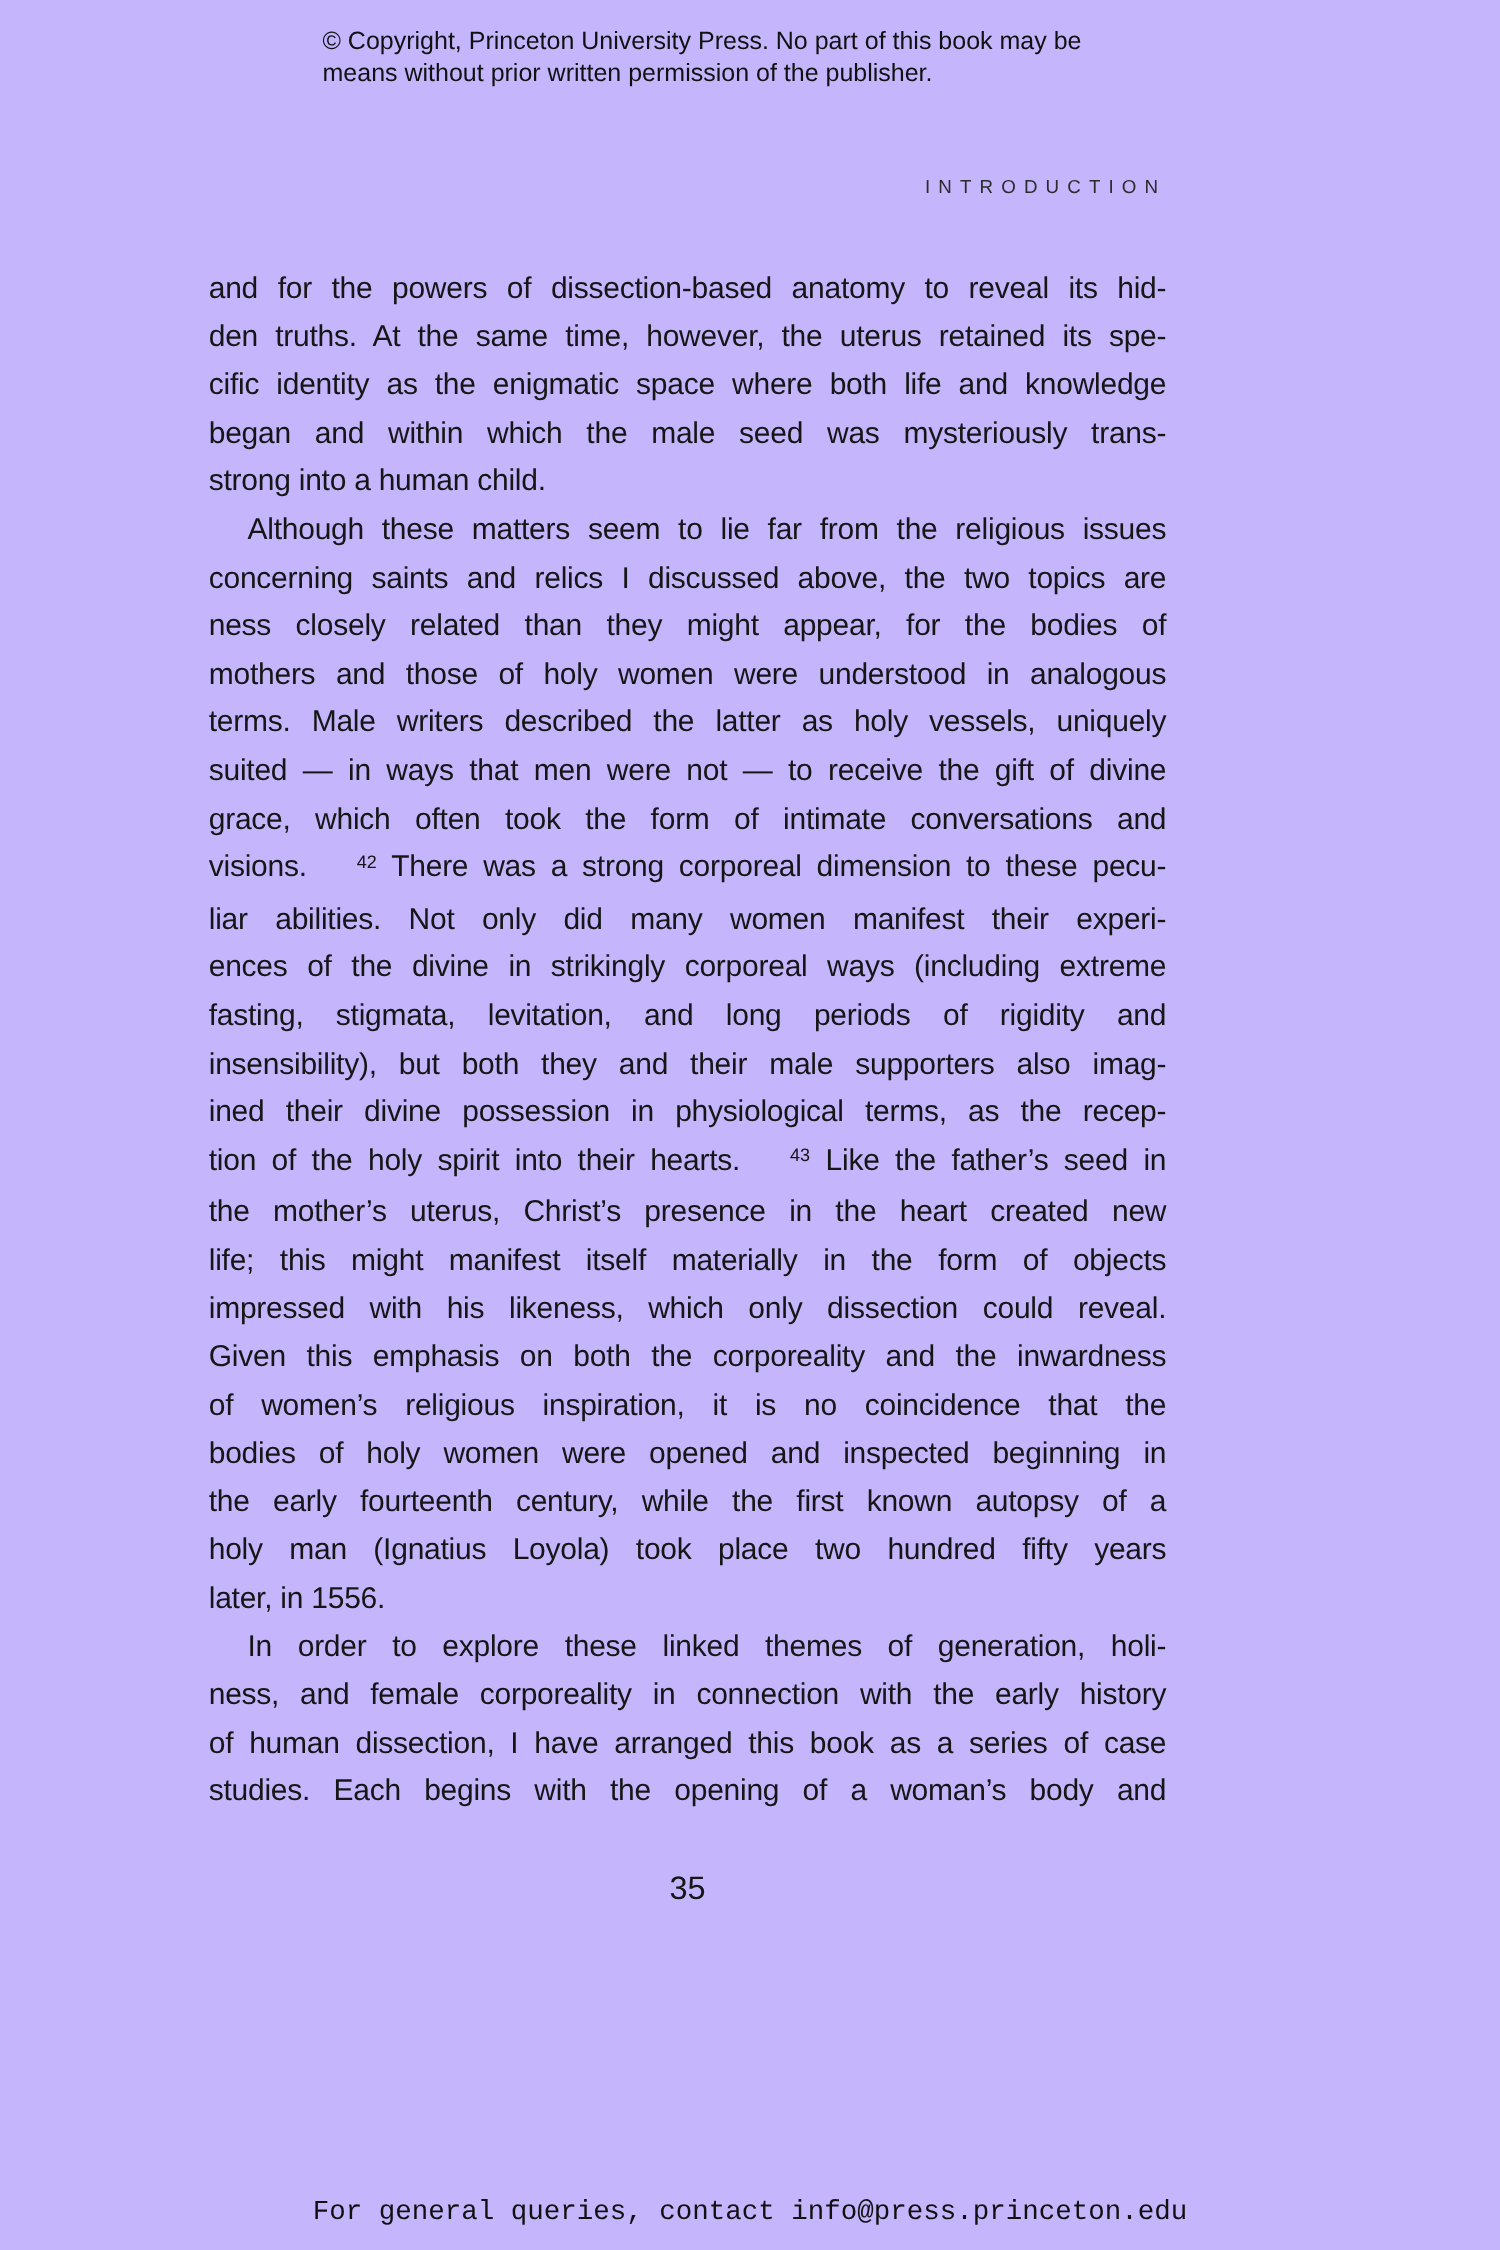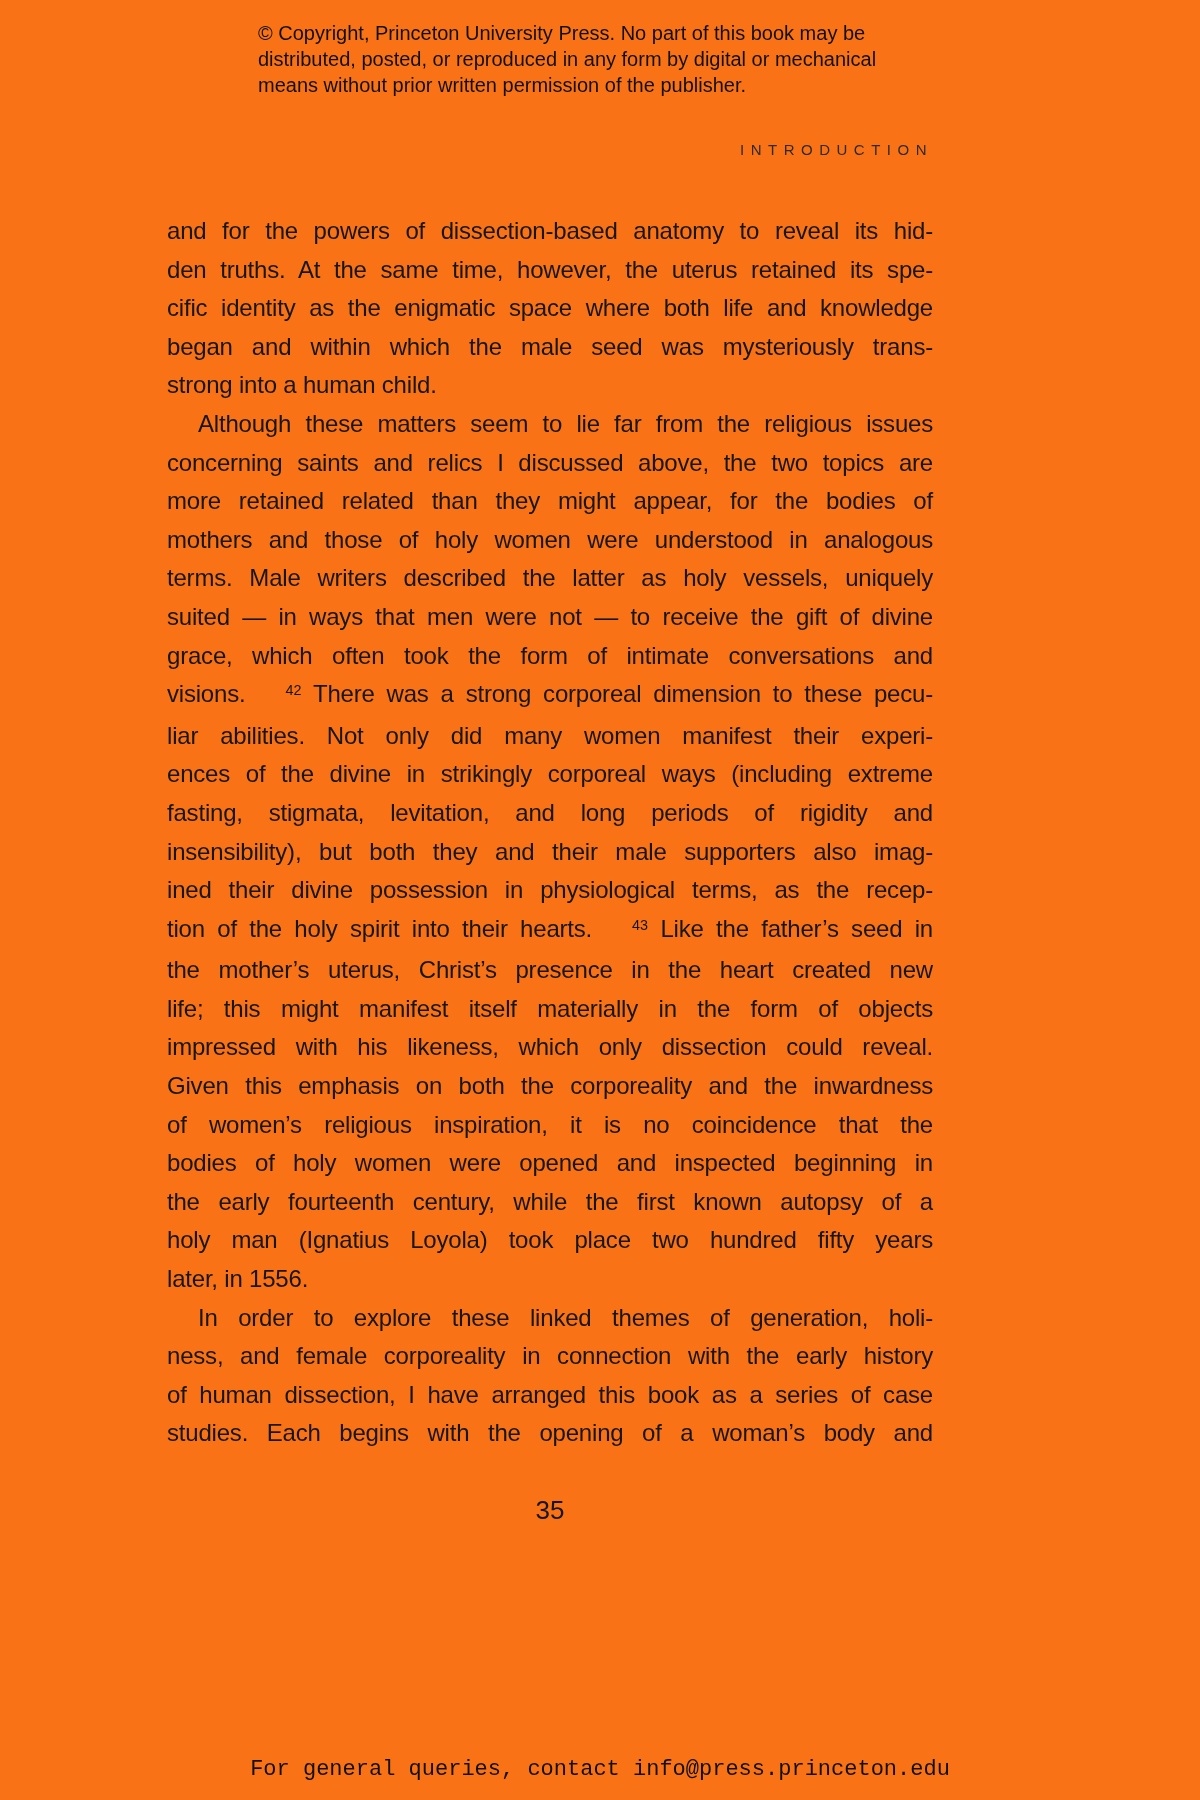--- a/index.html
+++ b/index.html
@@ -1,20 +1,20 @@
 <!DOCTYPE html>
 <html><head>
 <meta charset="utf-8">
 <style>
   html, body { margin: 0; padding: 0; background: #ffffff; }
   .page {
     position: relative;
     width: 1200px;
     height: 1800px;
-    background: #f97316;
+    background: #c4b5fd;
     overflow: hidden;
   }
   .copyright {
     position: absolute;
     left: 258px;
     top: 20px;
     font-family: "Liberation Sans", sans-serif;
     font-size: 20px;
     line-height: 26px;
     color: #111111;
@@ -78,40 +78,39 @@
     color: #111111;
   }
 </style>
 </head>
 <body>
 
 <div class="page">
 
   <div class="copyright">
     <div class="cline">© Copyright, Princeton University Press. No part of this book may be</div>
-    <div class="cline">distributed, posted, or reproduced in any form by digital or mechanical</div>
     <div class="cline">means without prior written permission of the publisher.</div>
   </div>
 
   <div class="running-head">INTRODUCTION</div>
 
   <div class="body-text">
 
     <div>
       <div class="line">and for the powers of dissection-based anatomy to reveal its hid-</div>
       <div class="line">den truths. At the same time, however, the uterus retained its spe-</div>
       <div class="line">cific identity as the enigmatic space where both life and knowledge</div>
       <div class="line">began and within which the male seed was mysteriously trans-</div>
       <div class="line para-end">strong into a human child.</div>
     </div>
 
     <div>
       <div class="line indent">Although these matters seem to lie far from the religious issues</div>
       <div class="line">concerning saints and relics I discussed above, the two topics are</div>
-      <div class="line">more retained related than they might appear, for the bodies of</div>
+      <div class="line">ness closely related than they might appear, for the bodies of</div>
       <div class="line">mothers and those of holy women were understood in analogous</div>
       <div class="line">terms. Male writers described the latter as holy vessels, uniquely</div>
       <div class="line">suited — in ways that men were not — to receive the gift of divine</div>
       <div class="line">grace, which often took the form of intimate conversations and</div>
       <div class="line">
         <span>visions.</span><span class="fn-sup">42</span><span> There was a strong corporeal dimension to these pecu-</span>
       </div>
       <div class="line">liar abilities. Not only did many women manifest their experi-</div>
       <div class="line">ences of the divine in strikingly corporeal ways (including extreme</div>
       <div class="line">fasting, stigmata, levitation, and long periods of rigidity and</div>

